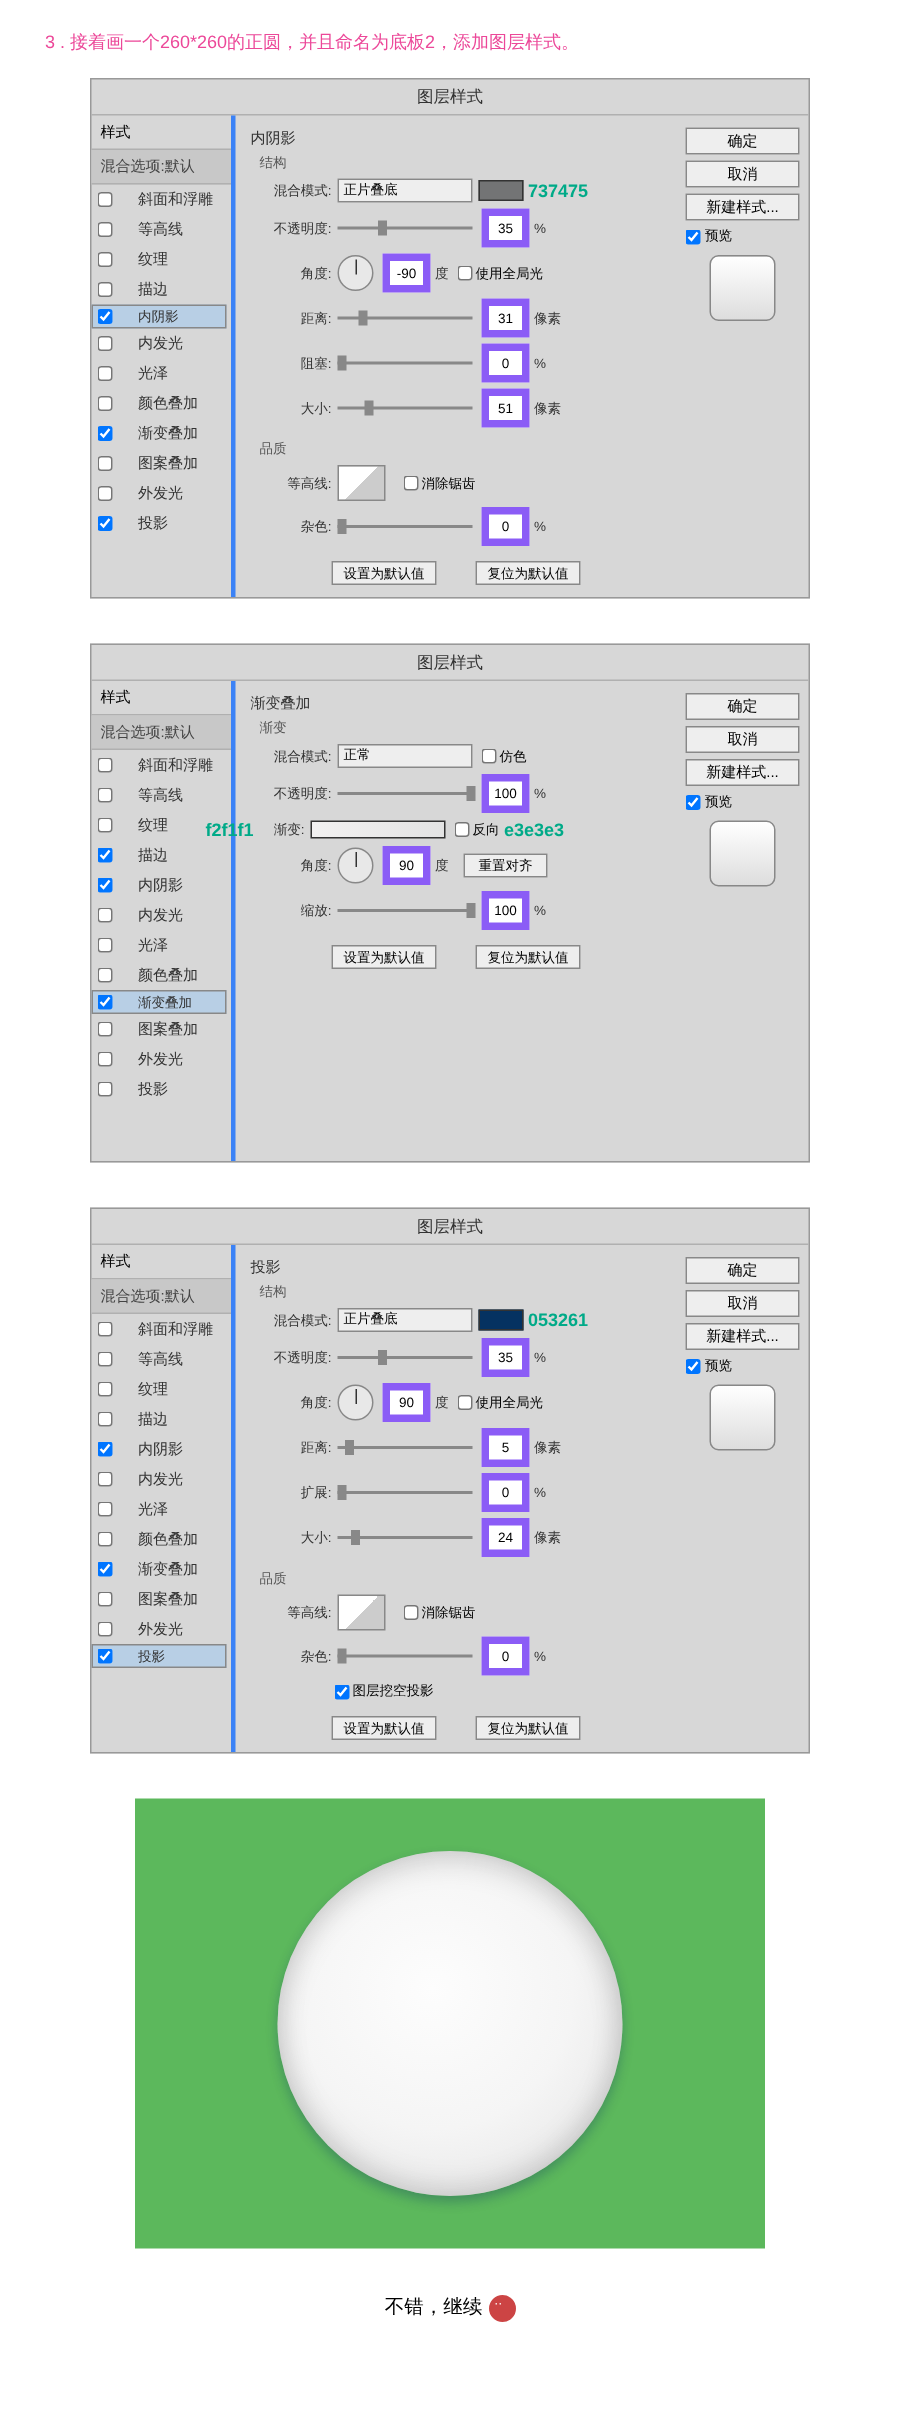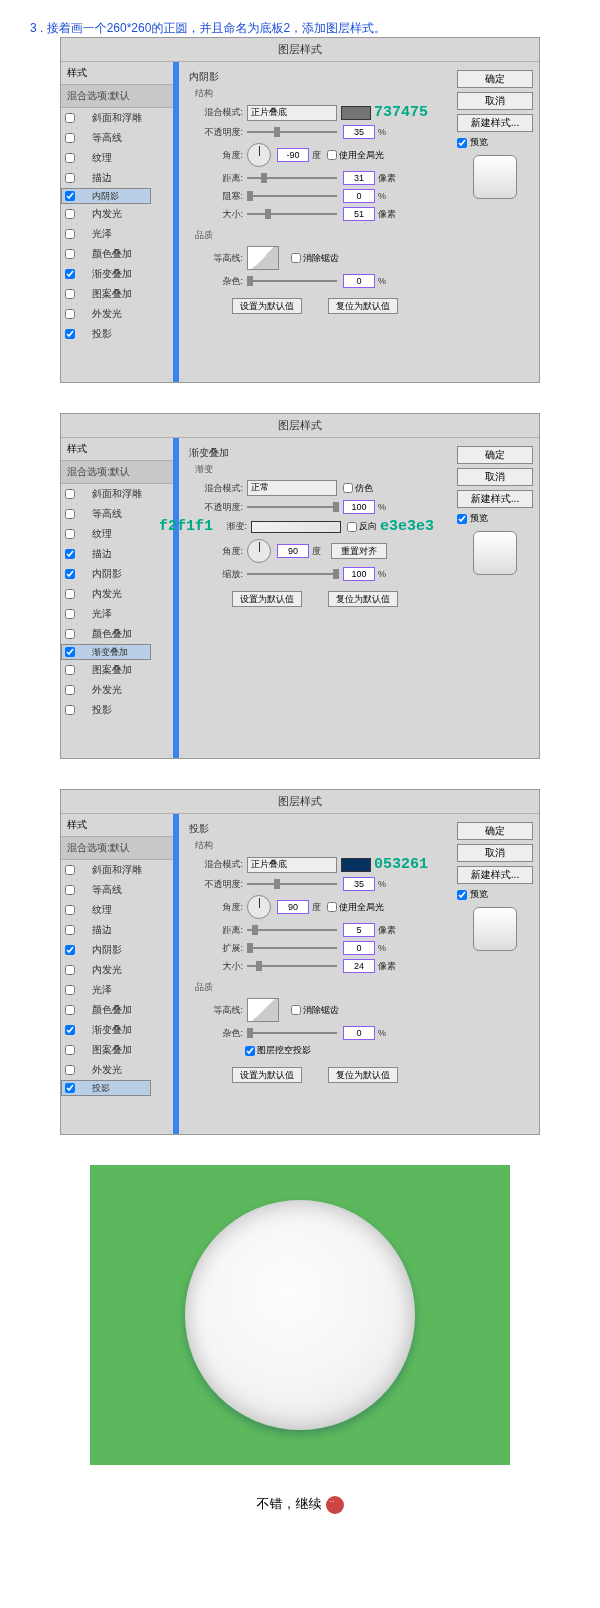--- a/index.html
+++ b/index.html
@@ -1,38 +1,38 @@
 <!DOCTYPE html>
 <html><head>
 <meta charset="utf-8">
 <style>
 * { margin: 0; padding: 0; box-sizing: border-box; }
 body { font-family: "Microsoft YaHei", SimSun, sans-serif; font-size: 11px; background: #fff; width: 600px; padding: 20px 10px; }
-.step-title { font-size: 12px; color: #1d4ed8; padding-left: 20px; }
+.step-title { font-size: 12px; color: #ec4899; margin-bottom: 15px; padding-left: 20px; }
 .dialog { width: 480px; margin: 0 auto 30px; border: 1px solid #999; background: #d7d7d7; position: relative; }
 .dlg-title { text-align: center; padding: 4px 0; font-size: 11px; color: #333; border-bottom: 1px solid #b0b0b0; }
 .dlg-body { display: flex; }
-.styles-col { width: 118px; border-right: 6px solid #3b82f6; }
+.styles-col { width: 96px; border-right: 3px solid #3b82f6; }
 .styles-hdr { padding: 4px 6px; font-size: 10px; border-bottom: 1px solid #b0b0b0; }
 .styles-sub { padding: 4px 6px; font-size: 10px; color: #444; border-bottom: 1px solid #b0b0b0; background: #c8c8c8; }
 .style-item { display: flex; align-items: center; padding: 3px 4px; font-size: 10px; color: #333; gap: 13px; }
 .style-item.indent { }
 .style-item.sel { background: #b8cfe5; }
 .style-item input { margin-right: 4px; width: 10px; height: 10px; }
 .settings { flex: 1; padding: 8px 10px; font-size: 10px; position: relative; min-height: 320px; }
 .grp-title { font-size: 10px; color: #333; margin-bottom: 3px; }
 .sub-title { font-size: 9px; color: #555; margin-bottom: 4px; padding-left: 6px; }
 .row { display: flex; align-items: center; margin-bottom: 4px; padding-left: 10px; }
 .lbl { width: 44px; text-align: right; font-size: 9px; color: #333; margin-right: 4px; }
 .sel { width: 90px; height: 16px; border: 1px solid #888; background: #eee; font-size: 9px; padding: 0 3px; }
 .swatch { width: 30px; height: 14px; border: 1px solid #333; margin-left: 4px; }
-.hex { font-size: 15px; color: #0a8; font-weight: bold; margin-left: 3px; font-family: Liberation Mono, monospace; }
+.hex { font-size: 12px; color: #0a8; font-weight: bold; margin-left: 3px; }
 .slider { width: 90px; height: 2px; background: #888; position: relative; margin-right: 6px; }
 .slider::after { content: ''; position: absolute; width: 6px; height: 10px; background: #888; top: -4px; left: var(--p, 30%); }
-.num { width: 32px; height: 14px; border: 1px solid #8b5cf6; background: #fff; font-size: 9px; text-align: center; display: inline-flex; align-items: center; justify-content: center; }
+.num { width: 32px; height: 26px; border: 5px solid #8b5cf6; background: #fff; font-size: 9px; text-align: center; display: inline-flex; align-items: center; justify-content: center; }
 .unit { font-size: 9px; margin-left: 3px; color: #333; }
 .angle-dial { width: 24px; height: 24px; border: 1px solid #888; border-radius: 50%; background: #e8e8e8; margin-right: 6px; position: relative; }
 .angle-dial::after { content: ''; position: absolute; width: 1px; height: 10px; background: #333; top: 2px; left: 50%; }
 .chk { display: inline-flex; align-items: center; font-size: 9px; margin-left: 6px; }
 .chk input { width: 10px; height: 10px; margin-right: 2px; }
 .btn-row { display: flex; gap: 26px; justify-content: center; margin-top: 10px; }
 .btn-sm { width: 70px; height: 16px; border: 1px solid #888; background: #eee; font-size: 9px; display: flex; align-items: center; justify-content: center; }
 .contour-sw { width: 32px; height: 24px; border: 1px solid #888; background: linear-gradient(135deg, #fff 50%, #ccc 50%); margin-right: 6px; }
 .right-col { width: 88px; padding: 8px 6px; }
 .rbtn { width: 76px; height: 18px; border: 1px solid #888; background: #eee; font-size: 10px; display: flex; align-items: center; justify-content: center; margin-bottom: 4px; }

